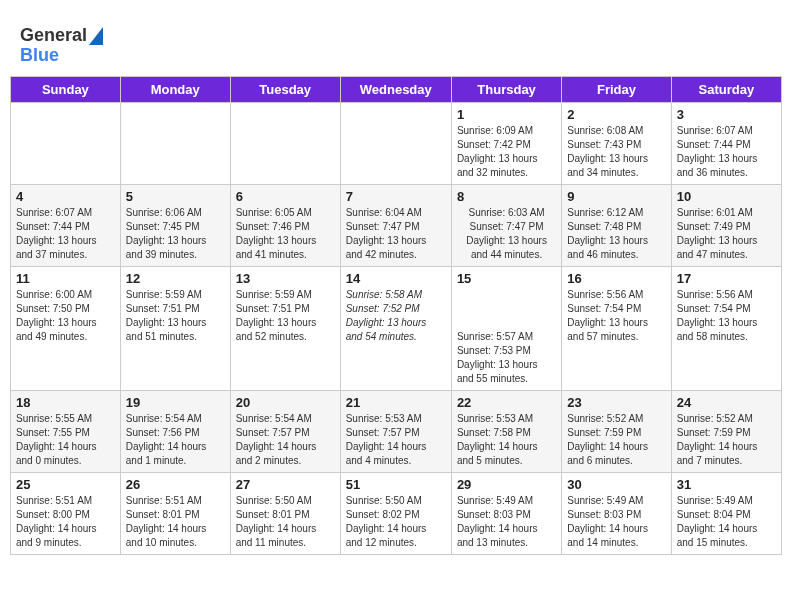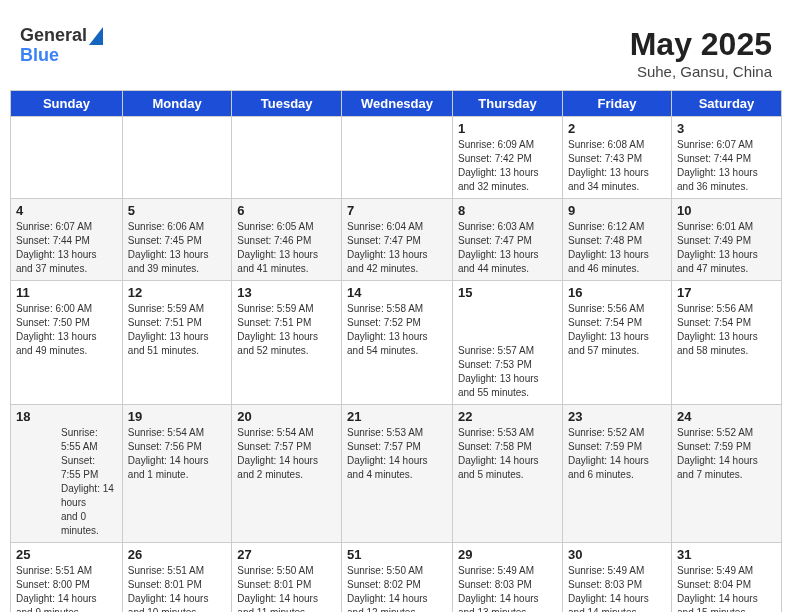--- a/index.html
+++ b/index.html
@@ -42,21 +42,21 @@
     .location {
       font-size: 15px;
       color: #444;
     }
     .calendar {
       width: 100%;
       border-collapse: collapse;
       margin-top: 6px;
     }
     .calendar th {
-      background: #1d4ed8;
+      background: #6d28d9;
       color: #fff;
       text-align: center;
       padding: 5px 4px;
       font-size: 13px;
       border: 1px solid #ccc;
     }
     .calendar td {
       border: 1px solid #ccc;
       vertical-align: top;
       padding: 4px 5px;
@@ -93,24 +93,20 @@
     <div style="display:flex;flex-direction:column;line-height:1.1;">
       <div style="display:flex;align-items:center;">
         <span class="logo-text-general">General</span>
         <svg width="14" height="18" viewBox="0 0 14 18" style="margin-left:2px;">
           <polygon points="0,18 14,18 14,0" fill="#1565c0"></polygon>
         </svg>
       </div>
       <span class="logo-text-blue">Blue</span>
     </div>
   </div>
-  <div class="title-block">
-    <div class="month-title">May 2025</div>
-    <div class="location">Suhe, Gansu, China</div>
-  </div>
 </div>
 
 <table class="calendar">
   <thead>
     <tr>
     <th>Sunday</th>
         <th>Monday</th>
         <th>Tuesday</th>
         <th>Wednesday</th>
         <th>Thursday</th>
@@ -170,21 +166,21 @@
         </td>
         <td>
           <span class="day-num">7</span>
           <div class="day-info" style="white-space: pre-line;">Sunrise: 6:04 AM
 Sunset: 7:47 PM
 Daylight: 13 hours
 and 42 minutes.</div>
         </td>
         <td>
           <span class="day-num">8</span>
-          <div class="day-info" style="white-space: pre-line;">Sunrise: 6:03 AM
+          <div class="day-info" style="white-space: pre-line; text-align: center;">Sunrise: 6:03 AM
 Sunset: 7:47 PM
 Daylight: 13 hours
 and 44 minutes.</div>
         </td>
         <td>
           <span class="day-num">9</span>
           <div class="day-info" style="white-space: pre-line;">Sunrise: 6:12 AM
 Sunset: 7:48 PM
 Daylight: 13 hours
 and 46 minutes.</div>
@@ -214,21 +210,21 @@
         </td>
         <td>
           <span class="day-num">13</span>
           <div class="day-info" style="white-space: pre-line;">Sunrise: 5:59 AM
 Sunset: 7:51 PM
 Daylight: 13 hours
 and 52 minutes.</div>
         </td>
         <td>
           <span class="day-num">14</span>
-          <div class="day-info" style="white-space: pre-line;">Sunrise: 5:58 AM
+          <div class="day-info" style="white-space: pre-line; font-style: italic;">Sunrise: 5:58 AM
 Sunset: 7:52 PM
 Daylight: 13 hours
 and 54 minutes.</div>
         </td>
         <td>
           <span class="day-num">15</span>
           <div class="day-info" style="white-space: pre-line; margin-top: 44px;">Sunrise: 5:57 AM
 Sunset: 7:53 PM
 Daylight: 13 hours
 and 55 minutes.</div>
@@ -244,21 +240,21 @@
           <span class="day-num">17</span>
           <div class="day-info" style="white-space: pre-line;">Sunrise: 5:56 AM
 Sunset: 7:54 PM
 Daylight: 13 hours
 and 58 minutes.</div>
         </td>
       </tr>
       <tr style="background: #000000;">
         <td>
           <span class="day-num">18</span>
-          <div class="day-info" style="white-space: pre-line; margin-left: 45px;">Sunrise: 5:55 AM
+          <div class="day-info" style="white-space: pre-line;">Sunrise: 5:55 AM
 Sunset: 7:55 PM
 Daylight: 14 hours
 and 0 minutes.</div>
         </td>
         <td>
           <span class="day-num">19</span>
           <div class="day-info" style="white-space: pre-line;">Sunrise: 5:54 AM
 Sunset: 7:56 PM
 Daylight: 14 hours
 and 1 minute.</div>

